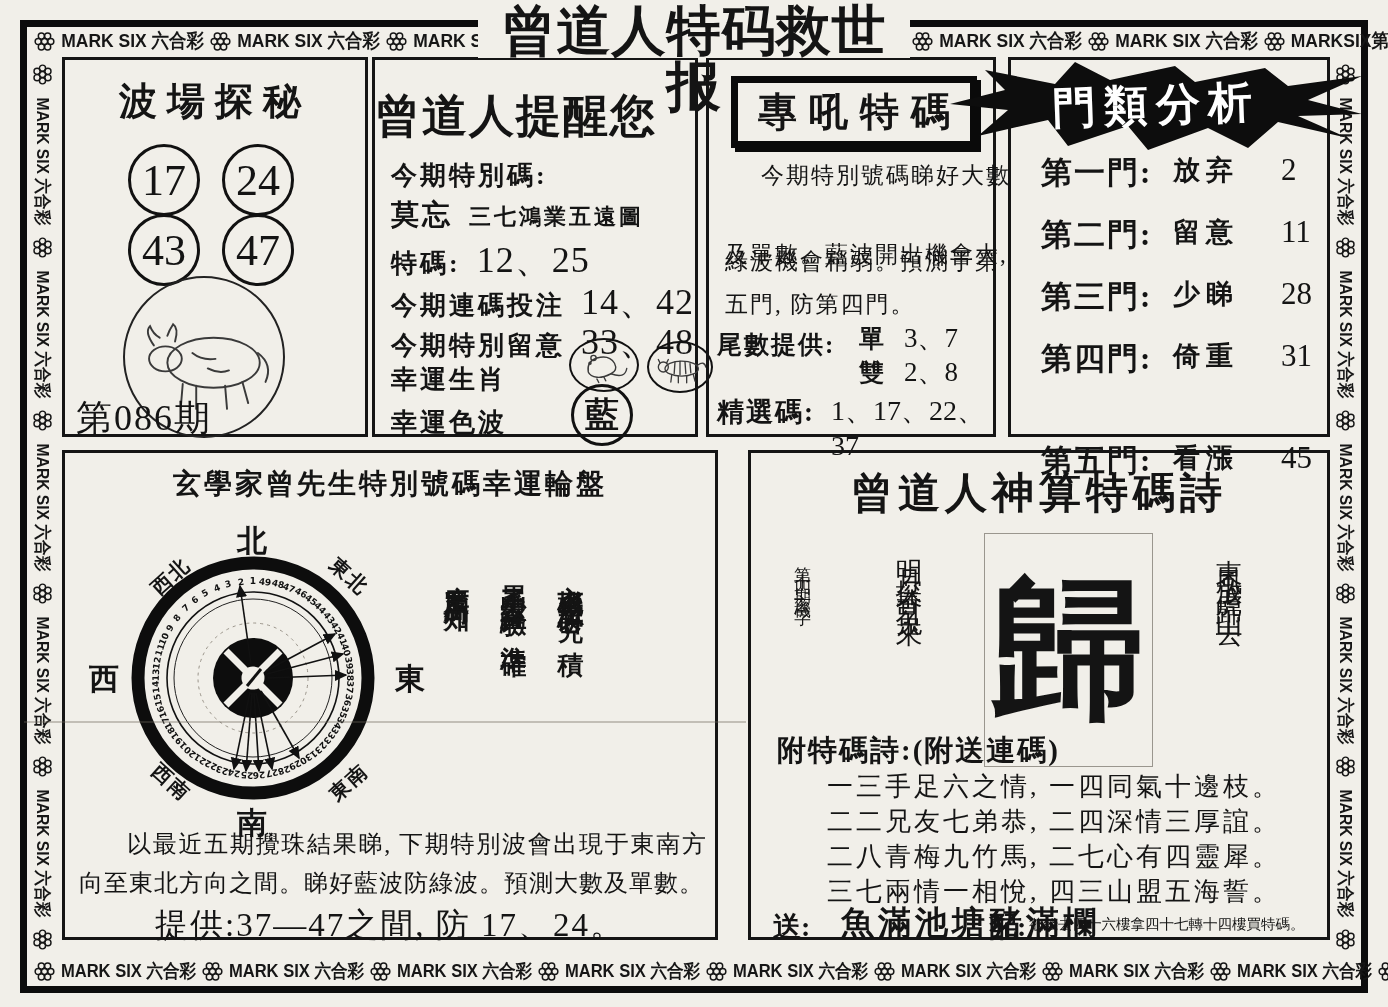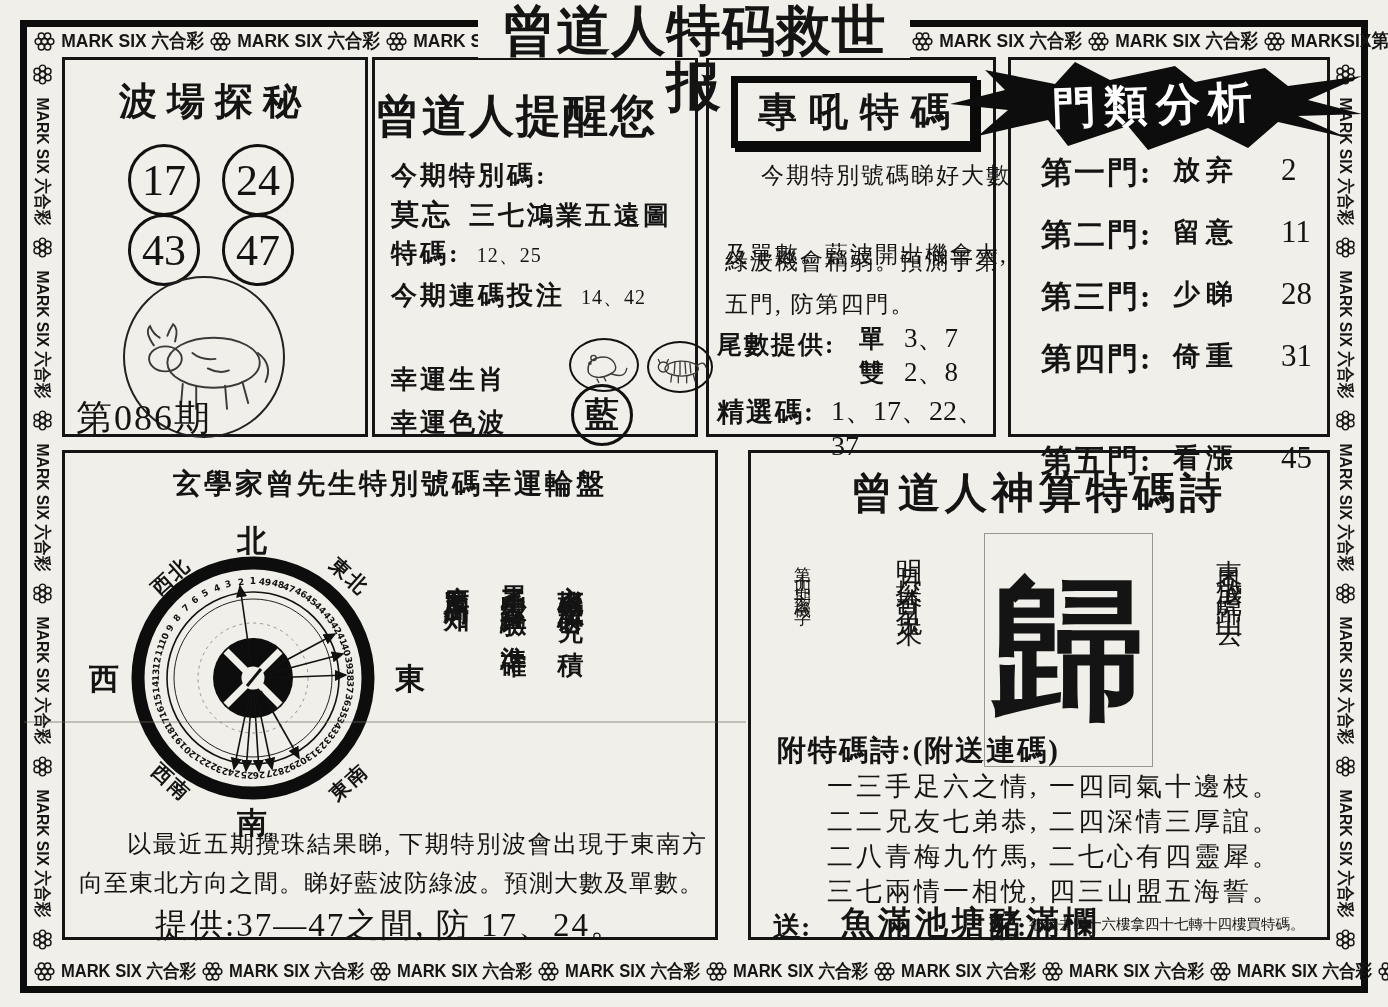--- a/index.html
+++ b/index.html
@@ -40,21 +40,21 @@
   .numcircle{position:absolute;width:66px;height:66px;border:3px solid #111;border-radius:50%;
         display:flex;align-items:center;justify-content:center;font-size:44px;background:transparent;}
   .ox-circle{position:absolute;left:58px;top:216px;width:158px;height:158px;
         border:2px solid #222;border-radius:50%;}
   #issue-label{position:absolute;left:76px;top:394px;font-size:36px;z-index:7;letter-spacing:2px;}
   
   .p2-title{position:absolute;left:0;top:26px;width:100%;
         font-family:"Liberation Sans","DejaVu Sans",sans-serif;font-weight:900;font-size:45px;letter-spacing:2px;}
   .t-line{position:absolute;left:16px;display:flex;align-items:baseline;gap:16px;white-space:nowrap;}
   .t-label{font-weight:bold;font-size:26px;letter-spacing:3px;}
-  .t-value{font-size:20px;letter-spacing:1px;font-family:Liberation Serif, serif;}
+  .t-value{font-size:36px;letter-spacing:1px;font-family:Liberation Serif, serif;}
   .animal{position:absolute;width:66px;height:50px;border:2px solid #111;border-radius:50%;
         display:flex;align-items:center;justify-content:center;}
   #blue-ball{position:absolute;left:196px;top:324px;width:56px;height:56px;border:3px solid #111;
         border-radius:50%;display:flex;align-items:center;justify-content:center;
         font-size:34px;font-weight:bold;}
   
   .zh-titlebox{position:absolute;left:22px;top:16px;width:246px;height:72px;border:7px solid #0a0a0a;
         box-shadow:4px 4px 0 #0a0a0a;box-sizing:border-box;display:flex;align-items:center;
         justify-content:center;font-size:39px;font-weight:bold;letter-spacing:12px;padding-left:12px;}
   .zh-body{position:absolute;left:16px;width:262px;font-size:23px;letter-spacing:2px;white-space:nowrap;}
@@ -479,29 +479,33 @@
   </section>
   <div id="issue-label">第086期</div>
 
   <section id="panel-tixing" class="panel">
     <div class="p2-title">曾道人提醒您</div>
     <div class="t-line" style="top:98px;">
       <span class="t-label">今期特別碼:</span>
     </div>
     <div class="t-line" style="top:136px;">
       <span class="t-label" style="font-size:28px;">莫忘</span>
-      <span class="t-label" style="font-size:26px;">三七鴻業五遠圖</span>
+      <span class="t-label" style="font-size:22px;">三七鴻業五遠圖</span>
     </div>
     <div class="t-line" style="top:176px;">
       <span class="t-label">特碼:</span>
       <span class="t-value">12、25</span>
     </div>
     <div class="t-line" style="top:218px;">
       <span class="t-label">今期連碼投注</span>
       <span class="t-value">14、42</span>
+    </div>
+    <div class="t-line" style="top:258px;">
+      <span class="t-label">今期特別留意</span>
+      <span class="t-value">33、48</span>
     </div>
     <div class="t-line" style="top:302px;">
       <span class="t-label">幸運生肖</span>
     </div>
     <div class="animal" style="left:194px;top:278px;">
       <svg class="lineart" style="stroke-width:1.6" width="58" height="42" viewBox="0 0 64 48">
         <path d="M14,32 q-2,-12 10,-16 q14,-4 20,6 q4,8 -4,12 q-10,5 -16,4 q-8,-1 -10,-6"></path>
         <path d="M40,34 q16,6 18,-6"></path>
         <circle cx="20" cy="16" r="3"></circle>
         <circle cx="16" cy="22" r="1.2" fill="#3a3a3a"></circle>

